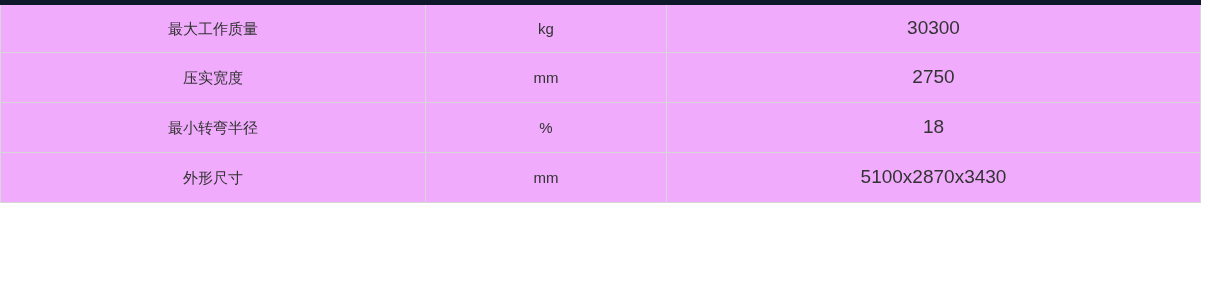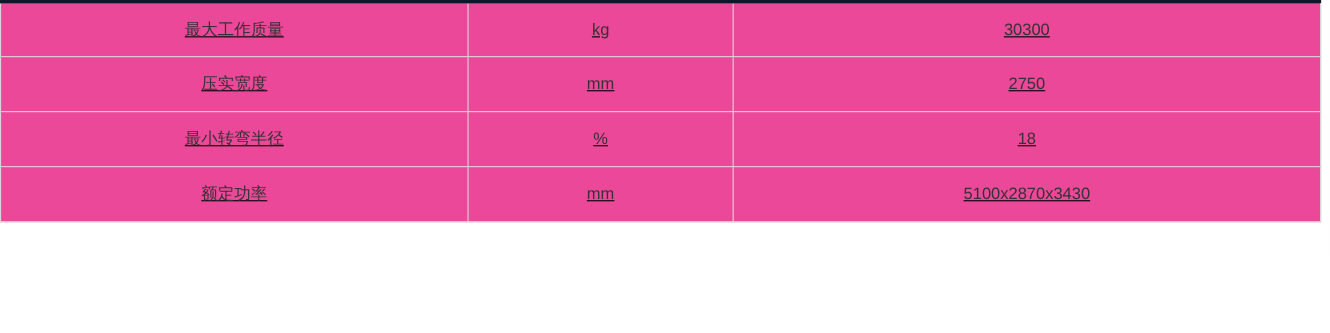--- a/index.html
+++ b/index.html
@@ -17,24 +17,23 @@
   }
   .spec-table-wrap {
     width: 1209px;
     height: 303px;
     overflow: hidden;
   }
   table.spec-table {
     width: 1201px;
     border-collapse: collapse;
     table-layout: fixed;
-    background: #ec4899;
-    border-top: 3px solid #0f172a;
+    background: #f0abfc;
+    border-top: 5px solid #0f172a;
     border-left: 1px solid #d7d7d7;
-    text-decoration: underline;
   }
   table.spec-table col.c-name  { width: 425px; }
   table.spec-table col.c-unit  { width: 241px; }
   table.spec-table col.c-value { width: 534px; }
 
   table.spec-table tr { height: 50px; }
 
   table.spec-table td {
     height: 50px;
     padding: 0 6px;
@@ -44,21 +43,21 @@
     font-size: 15px;
     line-height: 1.4;
     font-weight: 400;
     border-right: 1px solid #d7d7d7;
     border-bottom: 1px solid #d7d7d7;
     white-space: nowrap;
     overflow: hidden;
   }
   table.spec-table td.cell-name { font-size: 15px; }
   table.spec-table td.cell-unit { font-size: 15px; text-align: center; }
-  table.spec-table td.cell-value { font-size: 15px; }
+  table.spec-table td.cell-value { font-size: 19px; }
 </style>
 </head>
 <body>
 
 <div class="spec-table-wrap">
   <table class="spec-table">
     <colgroup>
       <col class="c-name">
       <col class="c-unit">
       <col class="c-value">
@@ -73,19 +72,19 @@
         <td class="cell-name">压实宽度</td>
         <td class="cell-unit">mm</td>
         <td class="cell-value">2750</td>
       </tr>
       <tr>
         <td class="cell-name">最小转弯半径</td>
         <td class="cell-unit">%</td>
         <td class="cell-value">18</td>
       </tr>
       <tr>
-        <td class="cell-name">额定功率</td>
+        <td class="cell-name">外形尺寸</td>
         <td class="cell-unit">mm</td>
         <td class="cell-value">5100x2870x3430</td>
       </tr>
     </tbody>
   </table>
 </div>
 
 </body></html>

